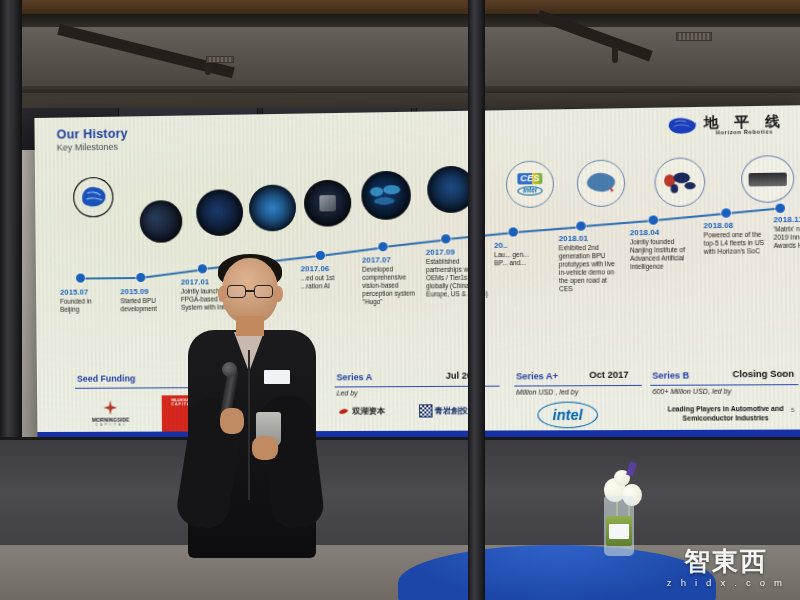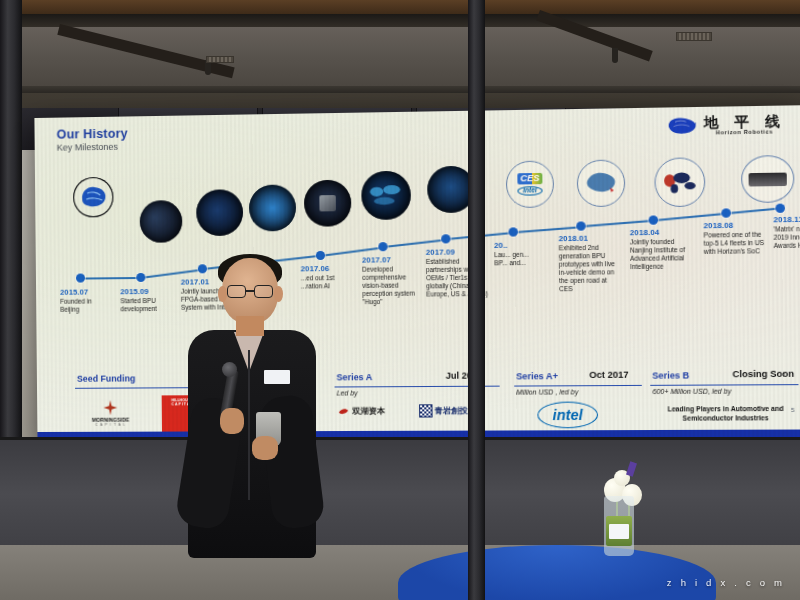--- a/index.html
+++ b/index.html
@@ -477,16 +477,17 @@
   <div class="stem" style="left:628px;top:490px;height:26px;"></div>
   <div class="rose" style="left:604px;top:478px;width:22px;height:24px;"></div>
   <div class="rose" style="left:622px;top:484px;width:20px;height:22px;"></div>
   <div class="rose" style="left:614px;top:470px;width:16px;height:16px;"></div>
   <div style="position:absolute;left:628px;top:462px;width:7px;height:14px;background:#5b3f9e;transform:rotate(18deg);"></div>
   <div class="vase"></div>
   <div class="vase-green"></div>
   <div class="vase-tag"></div>
 
   <div id="watermark">
+    <div class="wm-cn">智東西</div>
     <div class="wm-en">z h i d x . c o m</div>
   </div>
 
 </div>
 
 </body></html>

